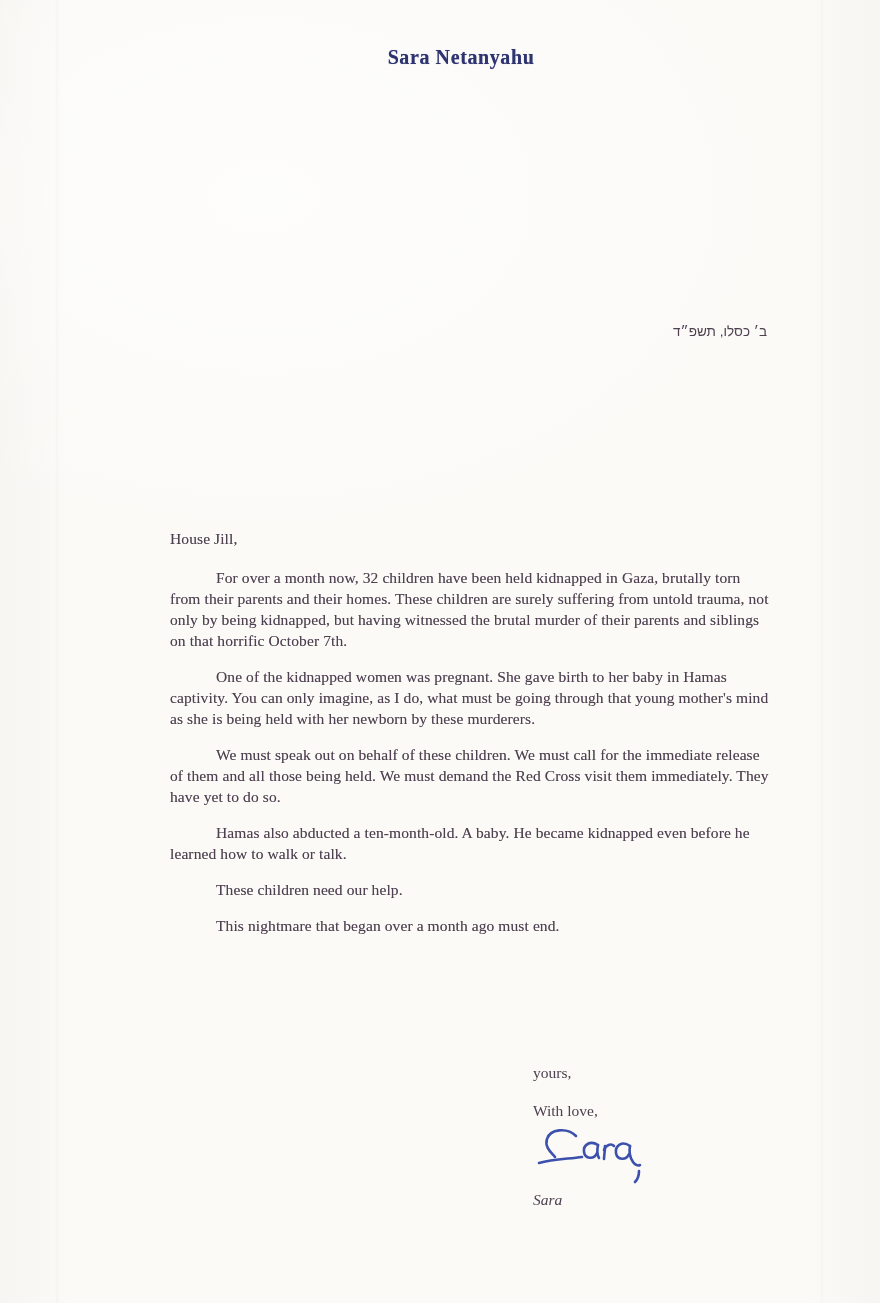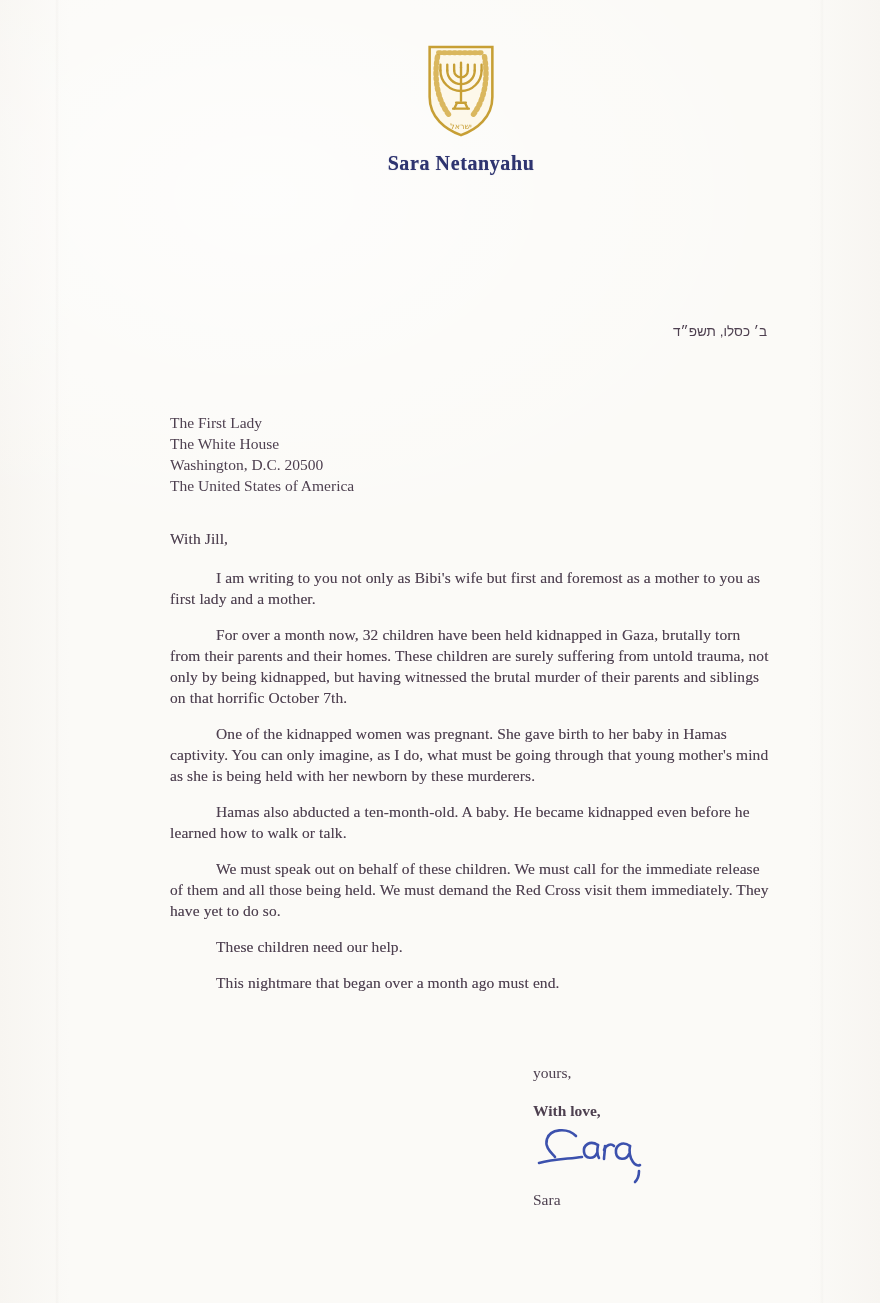--- a/index.html
+++ b/index.html
@@ -96,72 +96,44 @@
 
   .closing-block {
     position: absolute;
     top: 1046px;
     left: 533px;
     font-size: 15.5px;
     line-height: 21px;
     margin-top: 16px;
   }
   .closing-pre { margin-bottom: 17px; }
-  .closing-valediction { margin-bottom: 4px; font-weight: bold; }
+  .closing-valediction { margin-bottom: 4px; }
   .signature-svg { display: block; margin-left: 2px; }
-  .typed-name { margin-top: 2px; }
+  .typed-name { margin-top: 2px; font-style: italic; }
 </style>
 </head>
 <body>
 
 <div class="page">
 
   <header class="letterhead">
-    <span class="emblem">
-      <svg width="98" height="102" viewBox="0 0 100 104" fill="none" xmlns="http://www.w3.org/2000/svg">
-
-        <path d="M18,5 H82 V56 C82,77 66,89 50,95 C34,89 18,77 18,56 Z" stroke="#c79f35" stroke-width="2.6" fill="#fdf8ea"></path>
-
-        <path d="M26,15 C22,38 26,60 39,76" stroke="#d4ab45" stroke-width="5.5" stroke-dasharray="2 3.4" stroke-linecap="round" opacity="0.85"></path>
-        <path d="M74,15 C78,38 74,60 61,76" stroke="#d4ab45" stroke-width="5.5" stroke-dasharray="2 3.4" stroke-linecap="round" opacity="0.85"></path>
-        <path d="M27,11 H73" stroke="#d4ab45" stroke-width="5" stroke-dasharray="2 3.2" stroke-linecap="round" opacity="0.85"></path>
-
-        <g stroke="#c79f35" stroke-width="2.4" stroke-linecap="round">
-          <path d="M50,26 V60"></path>
-          <path d="M29,29 A21,21 0 0 0 71,29"></path>
-          <path d="M36,29 A14,14 0 0 0 64,29"></path>
-          <path d="M43,29 A7,7 0 0 0 57,29"></path>
-          <path d="M29,29 V23 M36,29 V23 M43,29 V23 M50,26 V21 M57,29 V23 M64,29 V23 M71,29 V23"></path>
-          <path d="M45,62 H55 M42,68 H58 M46,62 L43,68 M54,62 L57,68"></path>
-        </g>
-
-        <text x="50" y="89" text-anchor="middle" font-family="DejaVu Sans, sans-serif" font-size="8" fill="#c79f35">ישראל</text>
-      </svg>
-    </span>
     <div class="sender-name">Sara Netanyahu</div>
   </header>
 
   <div class="date-block">
     <div class="date-hebrew">ב׳ כסלו, תשפ״ד</div>
   </div>
 
-  <div class="address-block">
-    <div>The First Lady</div>
-    <div>The White House</div>
-    <div>Washington, D.C. 20500</div>
-    <div>The United States of America</div>
-  </div>
 
   <div class="letter-body">
-    <p class="salutation">With Jill,</p>
-    <p>I am writing to you not only as Bibi's wife but first and foremost as a mother to you as first lady and a mother.</p>
+    <p class="salutation">House Jill,</p>
     <p>For over a month now, 32 children have been held kidnapped in Gaza, brutally torn from their parents and their homes.  These children are surely suffering from untold trauma, not only by being kidnapped, but having witnessed the brutal murder of their parents and siblings on that horrific October 7th.</p>
     <p>One of the kidnapped women was pregnant. She gave birth to her baby in Hamas captivity. You can only imagine, as I do, what must be going through that young mother's mind as she is being held with her newborn by these murderers.</p>
+    <p>We must speak out on behalf of these children. We must call for the immediate release of them and all those being held. We must demand the Red Cross visit them immediately. They have yet to do so.</p>
     <p>Hamas also abducted a ten-month-old. A baby. He became kidnapped even before he learned how to walk or talk.</p>
-    <p>We must speak out on behalf of these children. We must call for the immediate release of them and all those being held. We must demand the Red Cross visit them immediately. They have yet to do so.</p>
     <p>These children need our help.</p>
     <p>This nightmare that began over a month ago must end.</p>
   </div>
 
   <div class="closing-block">
     <div class="closing-pre">yours,</div>
     <div class="closing-valediction">With love,</div>
     <svg class="signature-svg" width="112" height="62" viewBox="0 0 112 62" fill="none" xmlns="http://www.w3.org/2000/svg">
       <g stroke="#3c51ad" stroke-width="2.6" stroke-linecap="round" fill="none">
 

